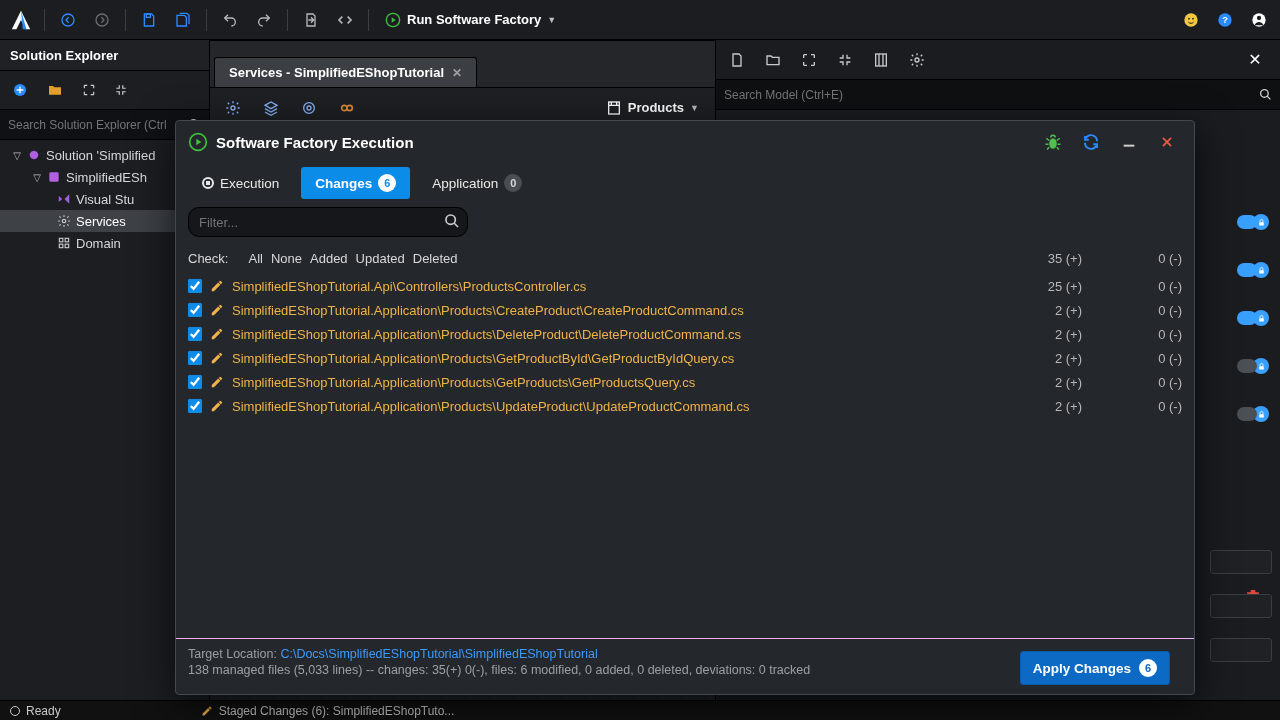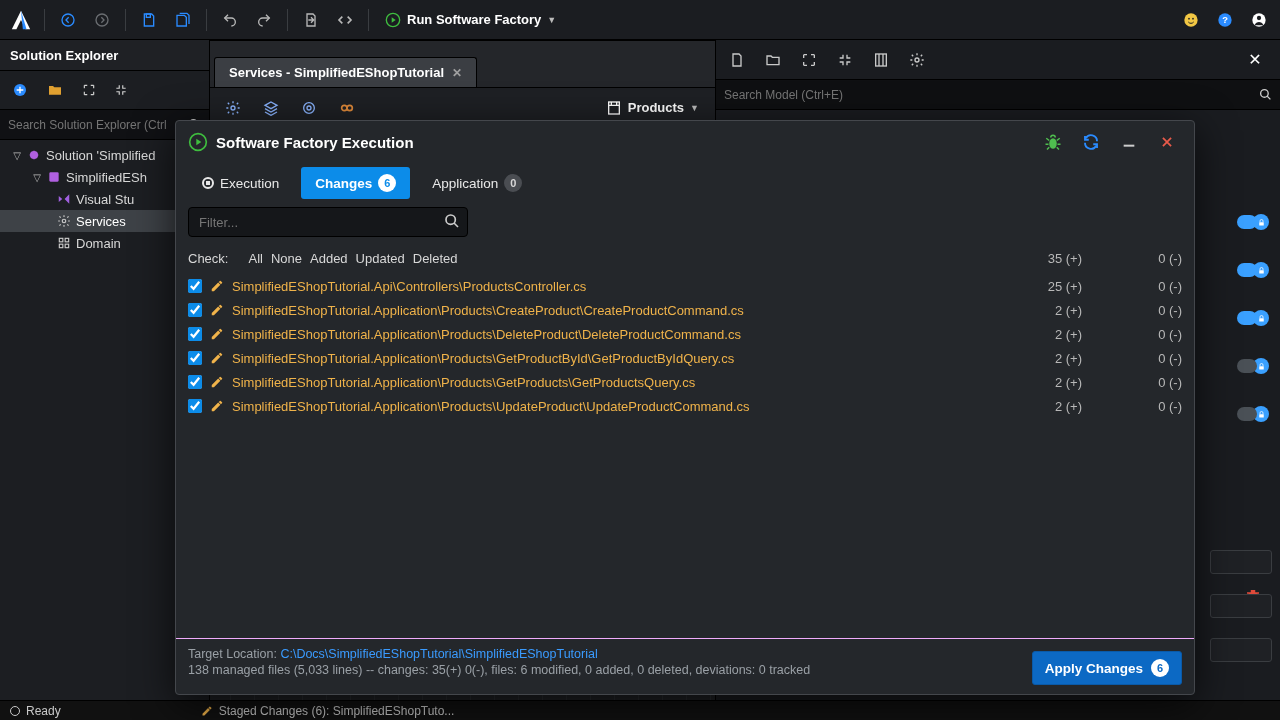--- a/index.html
+++ b/index.html
@@ -86,36 +86,36 @@
   .mtabs{height:40px;display:flex;align-items:center;gap:8px;padding:0 12px;}
   .mtab{display:flex;align-items:center;gap:6px;height:32px;padding:0 14px;border-radius:3px;font-size:13.5px;color:#e8e8e8;cursor:pointer;}
   .mtab.active{background:#0c8ce9;color:#fff;font-weight:600;}
   .mtab .stop{width:12px;height:12px;border-radius:50%;border:2px solid #e8e8e8;display:flex;align-items:center;justify-content:center;}
   .mtab .stop::after{content:"";width:4px;height:4px;background:#e8e8e8;}
   .badge{min-width:18px;height:18px;border-radius:9px;display:flex;align-items:center;justify-content:center;font-size:11px;font-weight:700;padding:0 5px;}
   .badge.blue{background:#fff;color:#0c8ce9;}
   .badge.grey{background:#4a4d52;color:#d8d8d8;}
   .mfilter{display:flex;align-items:center;gap:8px;padding:4px 12px 8px;}
   .mfilter .fbox{position:relative;width:280px;}
-  .mfilter input{width:100%;height:30px;background:#15171a;border:1px solid #000;border-radius:4px;outline:none;color:#ccc;font-size:13px;padding:0 34px 0 10px;}
+  .mfilter input{width:100%;height:30px;background:#15171a;border:1px solid #000;border-radius:11px;outline:none;color:#ccc;font-size:13px;padding:0 34px 0 10px;}
   .mfilter .sic{position:absolute;right:8px;top:6px;color:#ccc;}
   .mcheckbar{display:flex;align-items:center;padding:6px 12px;font-size:13px;color:#d8d8d8;gap:8px;}
   .mcheckbar .opt{cursor:pointer;}
   .mcheckbar .cols{margin-left:auto;display:flex;gap:40px;color:#b8b8b8;}
   .mcheckbar .cols span{width:60px;text-align:right;}
   .mlist{flex:1;overflow:auto;padding:2px 0;}
   .frow{display:flex;align-items:center;height:24px;padding:0 12px;font-size:13px;}
   .frow input[type=checkbox]{accent-color:#0c8ce9;width:14px;height:14px;margin-right:8px;}
   .frow .pen{color:#f0b34a;margin-right:8px;}
   .frow .path{color:#f0b34a;white-space:nowrap;overflow:hidden;text-overflow:ellipsis;cursor:pointer;}
   .frow .nums{margin-left:auto;display:flex;gap:40px;color:#b8b8b8;}
   .frow .nums span{width:60px;text-align:right;}
   .mfoot{border-top:1px solid #f0abfc;padding:8px 12px;font-size:12.5px;color:#9aa0a6;display:flex;flex-direction:column;gap:2px;position:relative;min-height:56px;}
   .mfoot .tl a{color:#3a9bff;text-decoration:none;}
-  .apply{position:absolute;right:12px;top:12px;height:34px;display:flex;align-items:center;gap:8px;background:#0c69c4;border:1px solid #0a5aa8;color:#fff;font-size:13.5px;font-weight:600;padding:0 12px;border-radius:3px;cursor:pointer;}
+  .apply{position:absolute;right:24px;top:12px;height:34px;display:flex;align-items:center;gap:8px;background:#0c69c4;border:1px solid #0a5aa8;color:#fff;font-size:13.5px;font-weight:600;padding:0 12px;border-radius:3px;cursor:pointer;}
   .apply .badge{background:#fff;color:#0c69c4;}
   svg{display:block;}
 </style>
 </head>
 <body>
 
 <div class="topbar">
   <div class="logo">
     <svg viewBox="0 0 24 24" width="22" height="22">
         <path d="M12 2 L22 22 L17 22 L12 12 L7 22 L2 22 Z" fill="#fff"></path>

